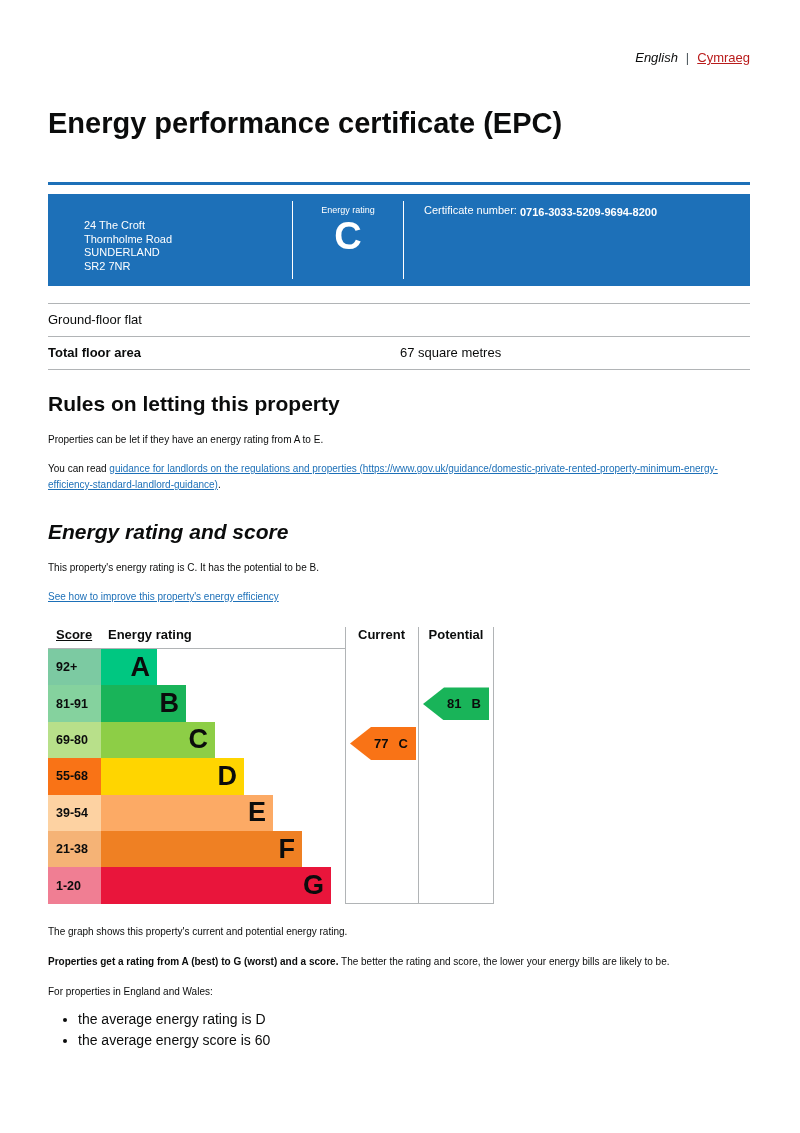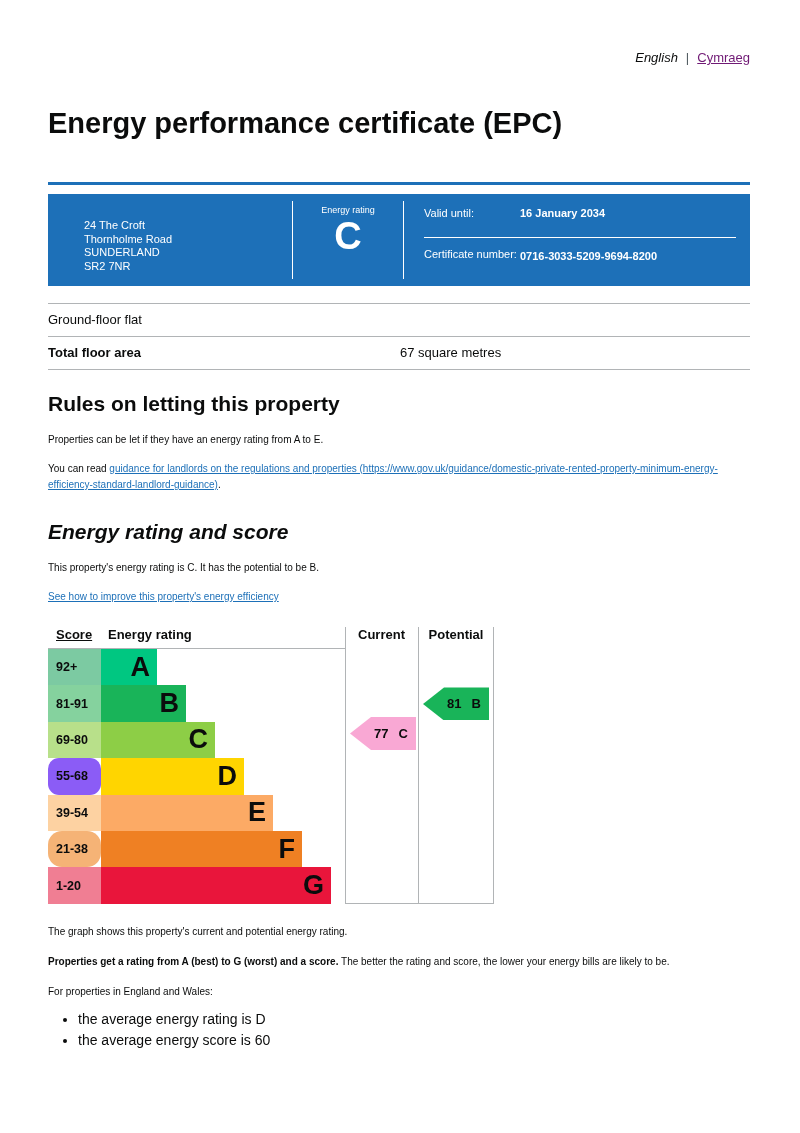--- a/index.html
+++ b/index.html
@@ -8,21 +8,21 @@
     width:800px; height:1133px;
     font-family:"Liberation Sans", sans-serif;
     color:#0b0c0c; position:relative; overflow:hidden;
   }
   .container { margin:0 50px 0 48px; width:702px; }
 
   
   .lang-nav { margin-top:50px; text-align:right; font-size:13px; }
   .lang-nav .current { color:#0b0c0c;font-style:italic; }
   .lang-nav .sep { color:#505a5f; margin:0 8px; }
-  .lang-nav a { color:#701a75; text-decoration:underline; cursor:pointer; }
+  .lang-nav a { color:#b91c1c; text-decoration:underline; cursor:pointer; }
 
   h1.page-title { margin-top:42px; font-size:29px; font-weight:700; letter-spacing:0; }
 
   .blue-rule { margin-top:42px; height:3px; background:#1d70b8; }
 
   
   .panel { margin-top:9px; background:#1d70b8; color:#fff; height:92px; display:flex; }
   .panel .addr { width:244px; padding:25px 0 0 36px; font-size:11px; line-height:13.5px; }
   .panel .vdiv { width:1px; background:#ffffff; margin:7px 0; }
   .panel .rating-box { width:110px; text-align:center; padding-top:11px; }
@@ -93,24 +93,20 @@
       <div>SUNDERLAND</div>
       <div>SR2 7NR</div>
     </div>
     <div class="vdiv"></div>
     <div class="rating-box">
       <div class="lbl">Energy rating</div>
       <div class="val">C</div>
     </div>
     <div class="vdiv"></div>
     <div class="meta">
-      <div class="row1">
-        <div class="mlabel">Valid until:</div>
-        <div class="mvalue">16 January 2034</div>
-      </div>
       <div class="row2">
         <div class="mlabel">Certificate number:</div>
         <div class="mvalue">0716-3033-5209-9694-8200</div>
       </div>
     </div>
   </div>
 
   <div class="details">
     <div class="drow">
       <div class="dvalue">Ground-floor flat</div>
@@ -151,51 +147,51 @@
             <span class="epc-letter">B</span>
           </div>
       </div>
       <div class="epc-row">
         <div class="epc-score" style="background: rgb(184, 224, 138);">69-80</div>
         <div class="epc-bar" style="background: rgb(141, 206, 70); width: 114px;">
             <span class="epc-letter">C</span>
           </div>
       </div>
       <div class="epc-row">
-        <div class="epc-score" style="background: #8b5cf6; border-radius: 11px;">55-68</div>
+        <div class="epc-score" style="background: #f97316;">55-68</div>
         <div class="epc-bar" style="background: rgb(255, 213, 0); width: 143px;">
             <span class="epc-letter">D</span>
           </div>
       </div>
       <div class="epc-row">
         <div class="epc-score" style="background: rgb(253, 210, 162);">39-54</div>
         <div class="epc-bar" style="background: rgb(252, 170, 101); width: 172px;">
             <span class="epc-letter">E</span>
           </div>
       </div>
       <div class="epc-row">
-        <div class="epc-score" style="background: rgb(245, 179, 118); border-radius: 14px;">21-38</div>
+        <div class="epc-score" style="background: rgb(245, 179, 118);">21-38</div>
         <div class="epc-bar" style="background: rgb(239, 128, 35); width: 201px;">
             <span class="epc-letter">F</span>
           </div>
       </div>
       <div class="epc-row">
         <div class="epc-score" style="background: rgb(240, 126, 147);">1-20</div>
         <div class="epc-bar" style="background: rgb(233, 21, 59); width: 230px;">
             <span class="epc-letter">G</span>
           </div>
       </div>
     </div>
 
     <div class="vline v1"></div>
     <div class="vline v2"></div>
     <div class="vline v3"></div>
     <div class="chart-bottom"></div>
 
-    <div class="epc-arrow arrow-current" style="background: #f9a8d4; top: 90px;">
+    <div class="epc-arrow arrow-current" style="background: #f97316; top: 100px;">
       <span>77</span>
       <span>C</span>
     </div>
     <div class="epc-arrow arrow-potential" style="background: rgb(25, 180, 89); top: 60.4px;">
       <span>81</span>
       <span>B</span>
     </div>
   </div>
 
   <p class="caption-p">The graph shows this property's current and potential energy rating.</p>

